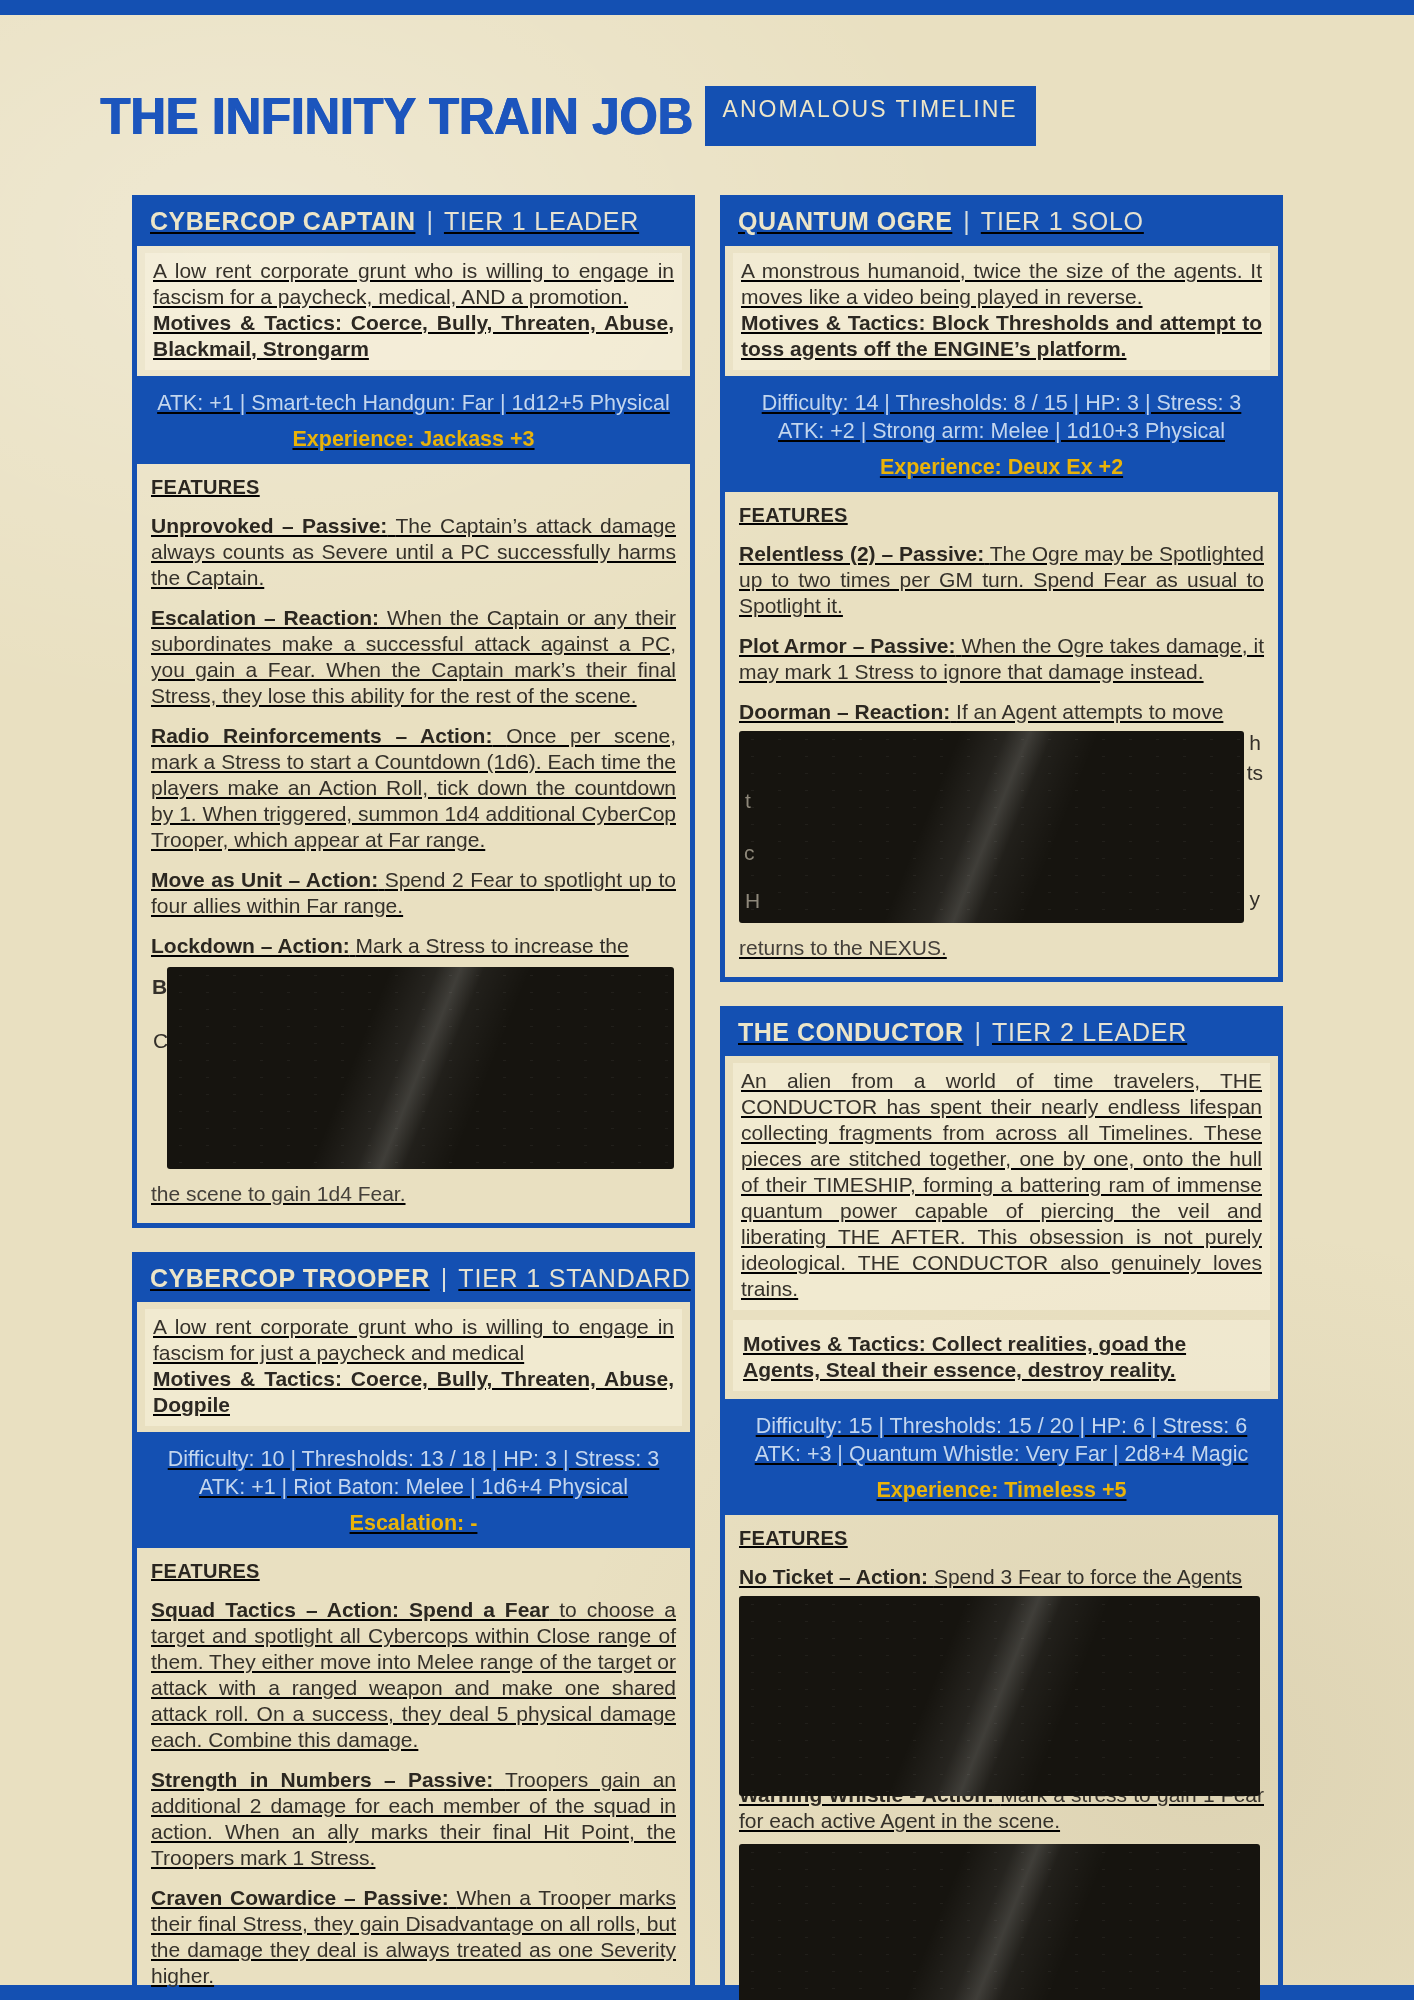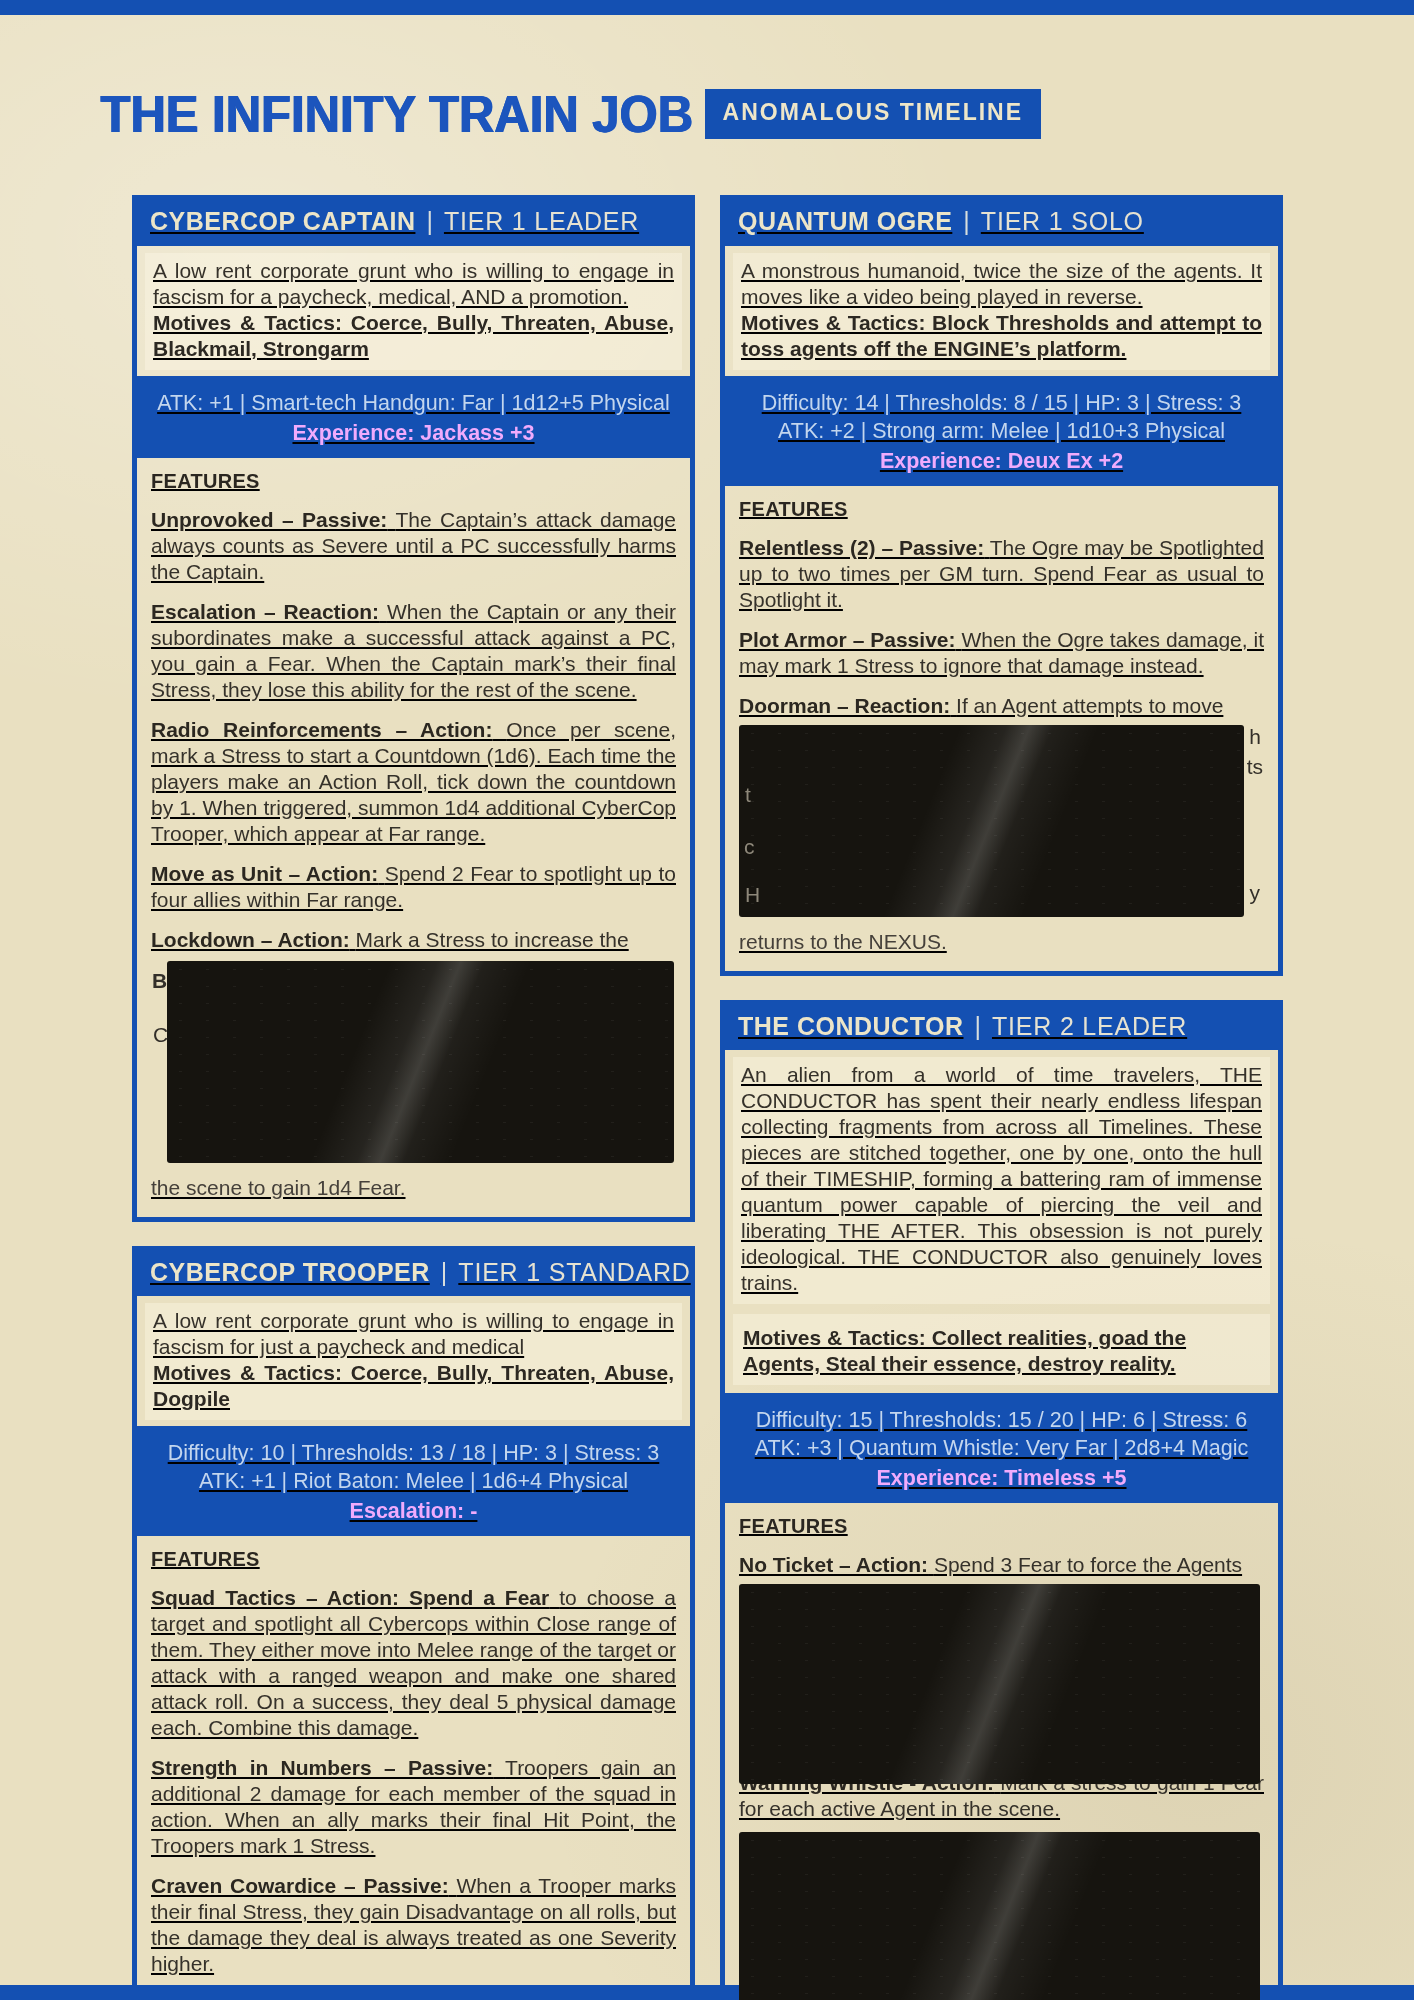--- a/index.html
+++ b/index.html
@@ -18,22 +18,22 @@
   .bar { position:absolute; left:0; right:0; height:15px; background:#1450b2; }
   .bar.top { top:0; } .bar.bottom { bottom:0; }
 
   .header-row { position:absolute; left:100px; top:86px; display:flex; align-items:center; gap:12px; }
   .doc-title {
     font-size:49px; font-weight:700; color:#1c55bd;
     letter-spacing:0px; text-shadow:1.2px 0 0 #1c55bd, 0 0.5px 0 #1c55bd;
     transform: scaleY(1.04);
   }
   .badge {
-    background:#1450b2; color:#eee6c8; font-weight:700;
-    font-size:23px; letter-spacing:2px; padding:10px 18px 13px; white-space:nowrap;
+    background:#1450b2; color:#eee6c8; font-weight:400;
+    font-size:23px; letter-spacing:2px; padding:10px 18px 23px; white-space:nowrap;
   }
 
   .cols { position:absolute; top:195px; left:132px; display:flex; gap:25px; }
   .col { width:563px; display:flex; flex-direction:column; }
 
   .box { border:5px solid #1450b2; background:transparent; width:100%;text-decoration:underline; }
   .box + .box { margin-top:24px; }
   .box-header {
     background:#1450b2; color:#ece5c8; padding:8px 13px 10px;
     font-size:25px; display:flex; align-items:baseline; gap:11px; line-height:1.1;
@@ -52,21 +52,21 @@
   .motives-panel {
     margin:10px 8px 8px; padding:11px 10px 8px;
     background:rgba(255,250,233,.38);
     font-size:21px; line-height:26px; text-align:left;
   }
 
   .stats {
     background:#1450b2; text-align:center; padding:13px 10px 11px;
     font-size:21.5px; line-height:28px; color:#c3d6ee;
   }
-  .stats .exp { font-weight:700; color:#f0abfc; margin-top:2px; }
+  .stats .exp { font-weight:700; color:#eab308; margin-top:8px; }
 
   .features { padding:12px 14px 16px; }
   .flabel { font-weight:700; font-size:20px; color:#2a2620; letter-spacing:.3px; }
   .feat { margin-top:14px; font-size:21px; line-height:26px; color:#35312a; text-align:justify; }
   .feat b { color:#2b2720; }
 
   .redact {
     position:relative; z-index:2; border-radius:3px;
     background-image:
       radial-gradient(rgba(255,255,255,.05) 1px, transparent 1.6px),

